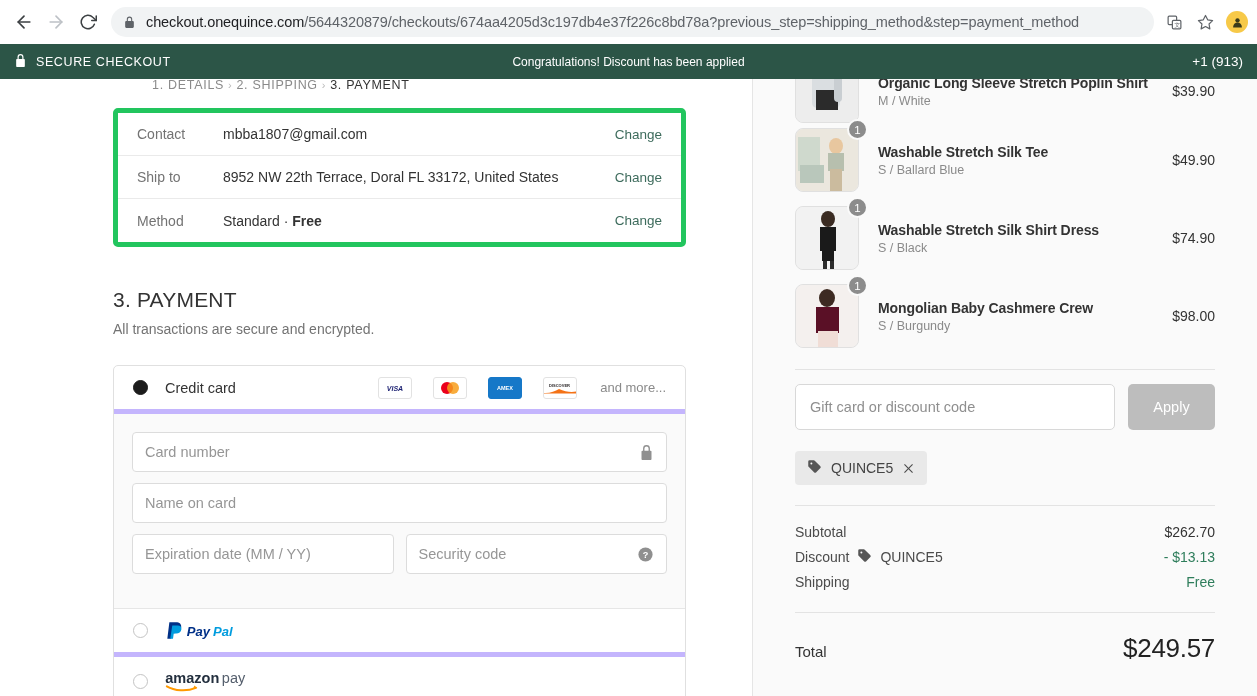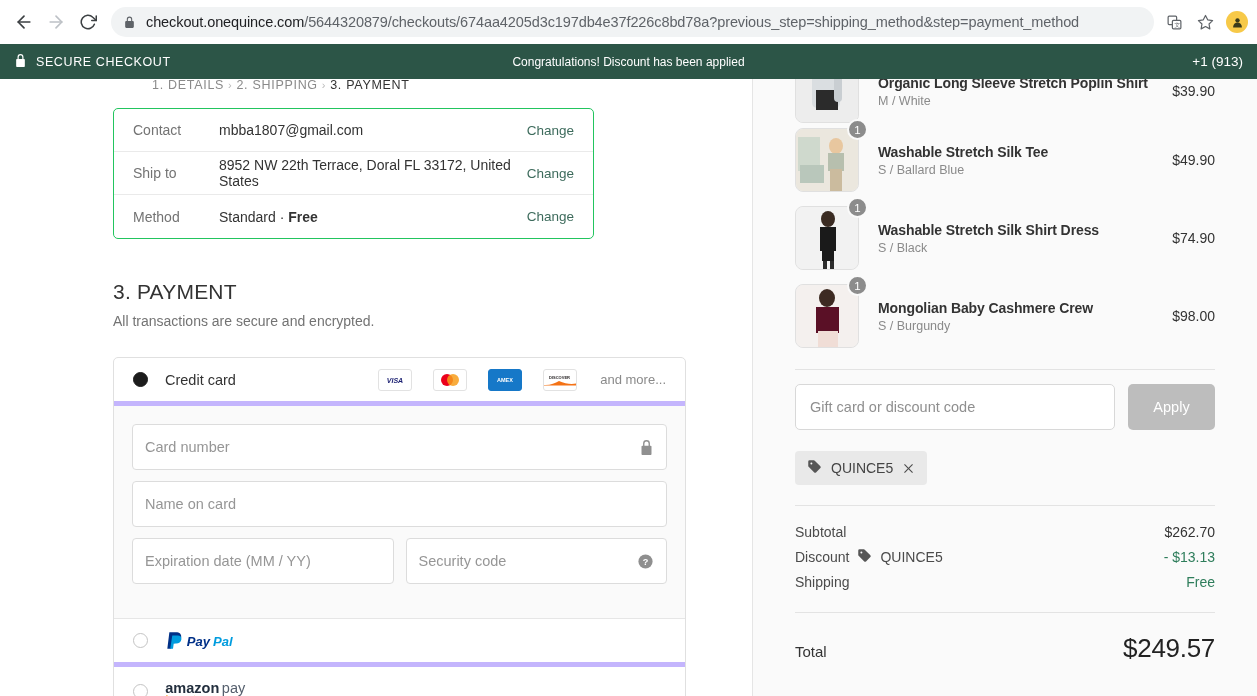--- a/index.html
+++ b/index.html
@@ -116,22 +116,22 @@
     height: 22px;
     overflow: hidden;
   }
   .breadcrumb .crumb { color: #8a8a8a; }
   .breadcrumb .crumb.active { color: #333333; }
   .breadcrumb .sep { color: #b9b9b9; font-size: 11px; }
 
   
   .review-card {
     margin-top: 12px;
-    width: 481px;
-    border: 1px solid #22c55e;
+    width: 573px;
+    border: 5px solid #22c55e;
     border-radius: 5px;
     background: #fff;
   }
   .review-row {
     display: flex;
     align-items: center;
     padding: 0 19px;
     height: 43px;
     border-bottom: 1px solid #eaeaea;
   }
@@ -218,21 +218,21 @@
   .brand-more { font-size: 13px; color: #8a8a8a; margin-left: 2px; }
 
   
   .card-form {
     background: #fafafa;
     padding: 18px;
     border-bottom: 1px solid #e6e6e6;
   }
   .field {
     position: relative;
-    height: 46px;
+    height: 40px;
     border: 1px solid #dcdcdc;
     border-radius: 4px;
     background: #fff;
     display: flex;
     align-items: center;
     padding: 0 12px;
     margin-bottom: 11px;
   }
   .field .ph { font-size: 14.5px; color: #969696; }
   .field .tail { margin-left: auto; display: flex; align-items: center; }

